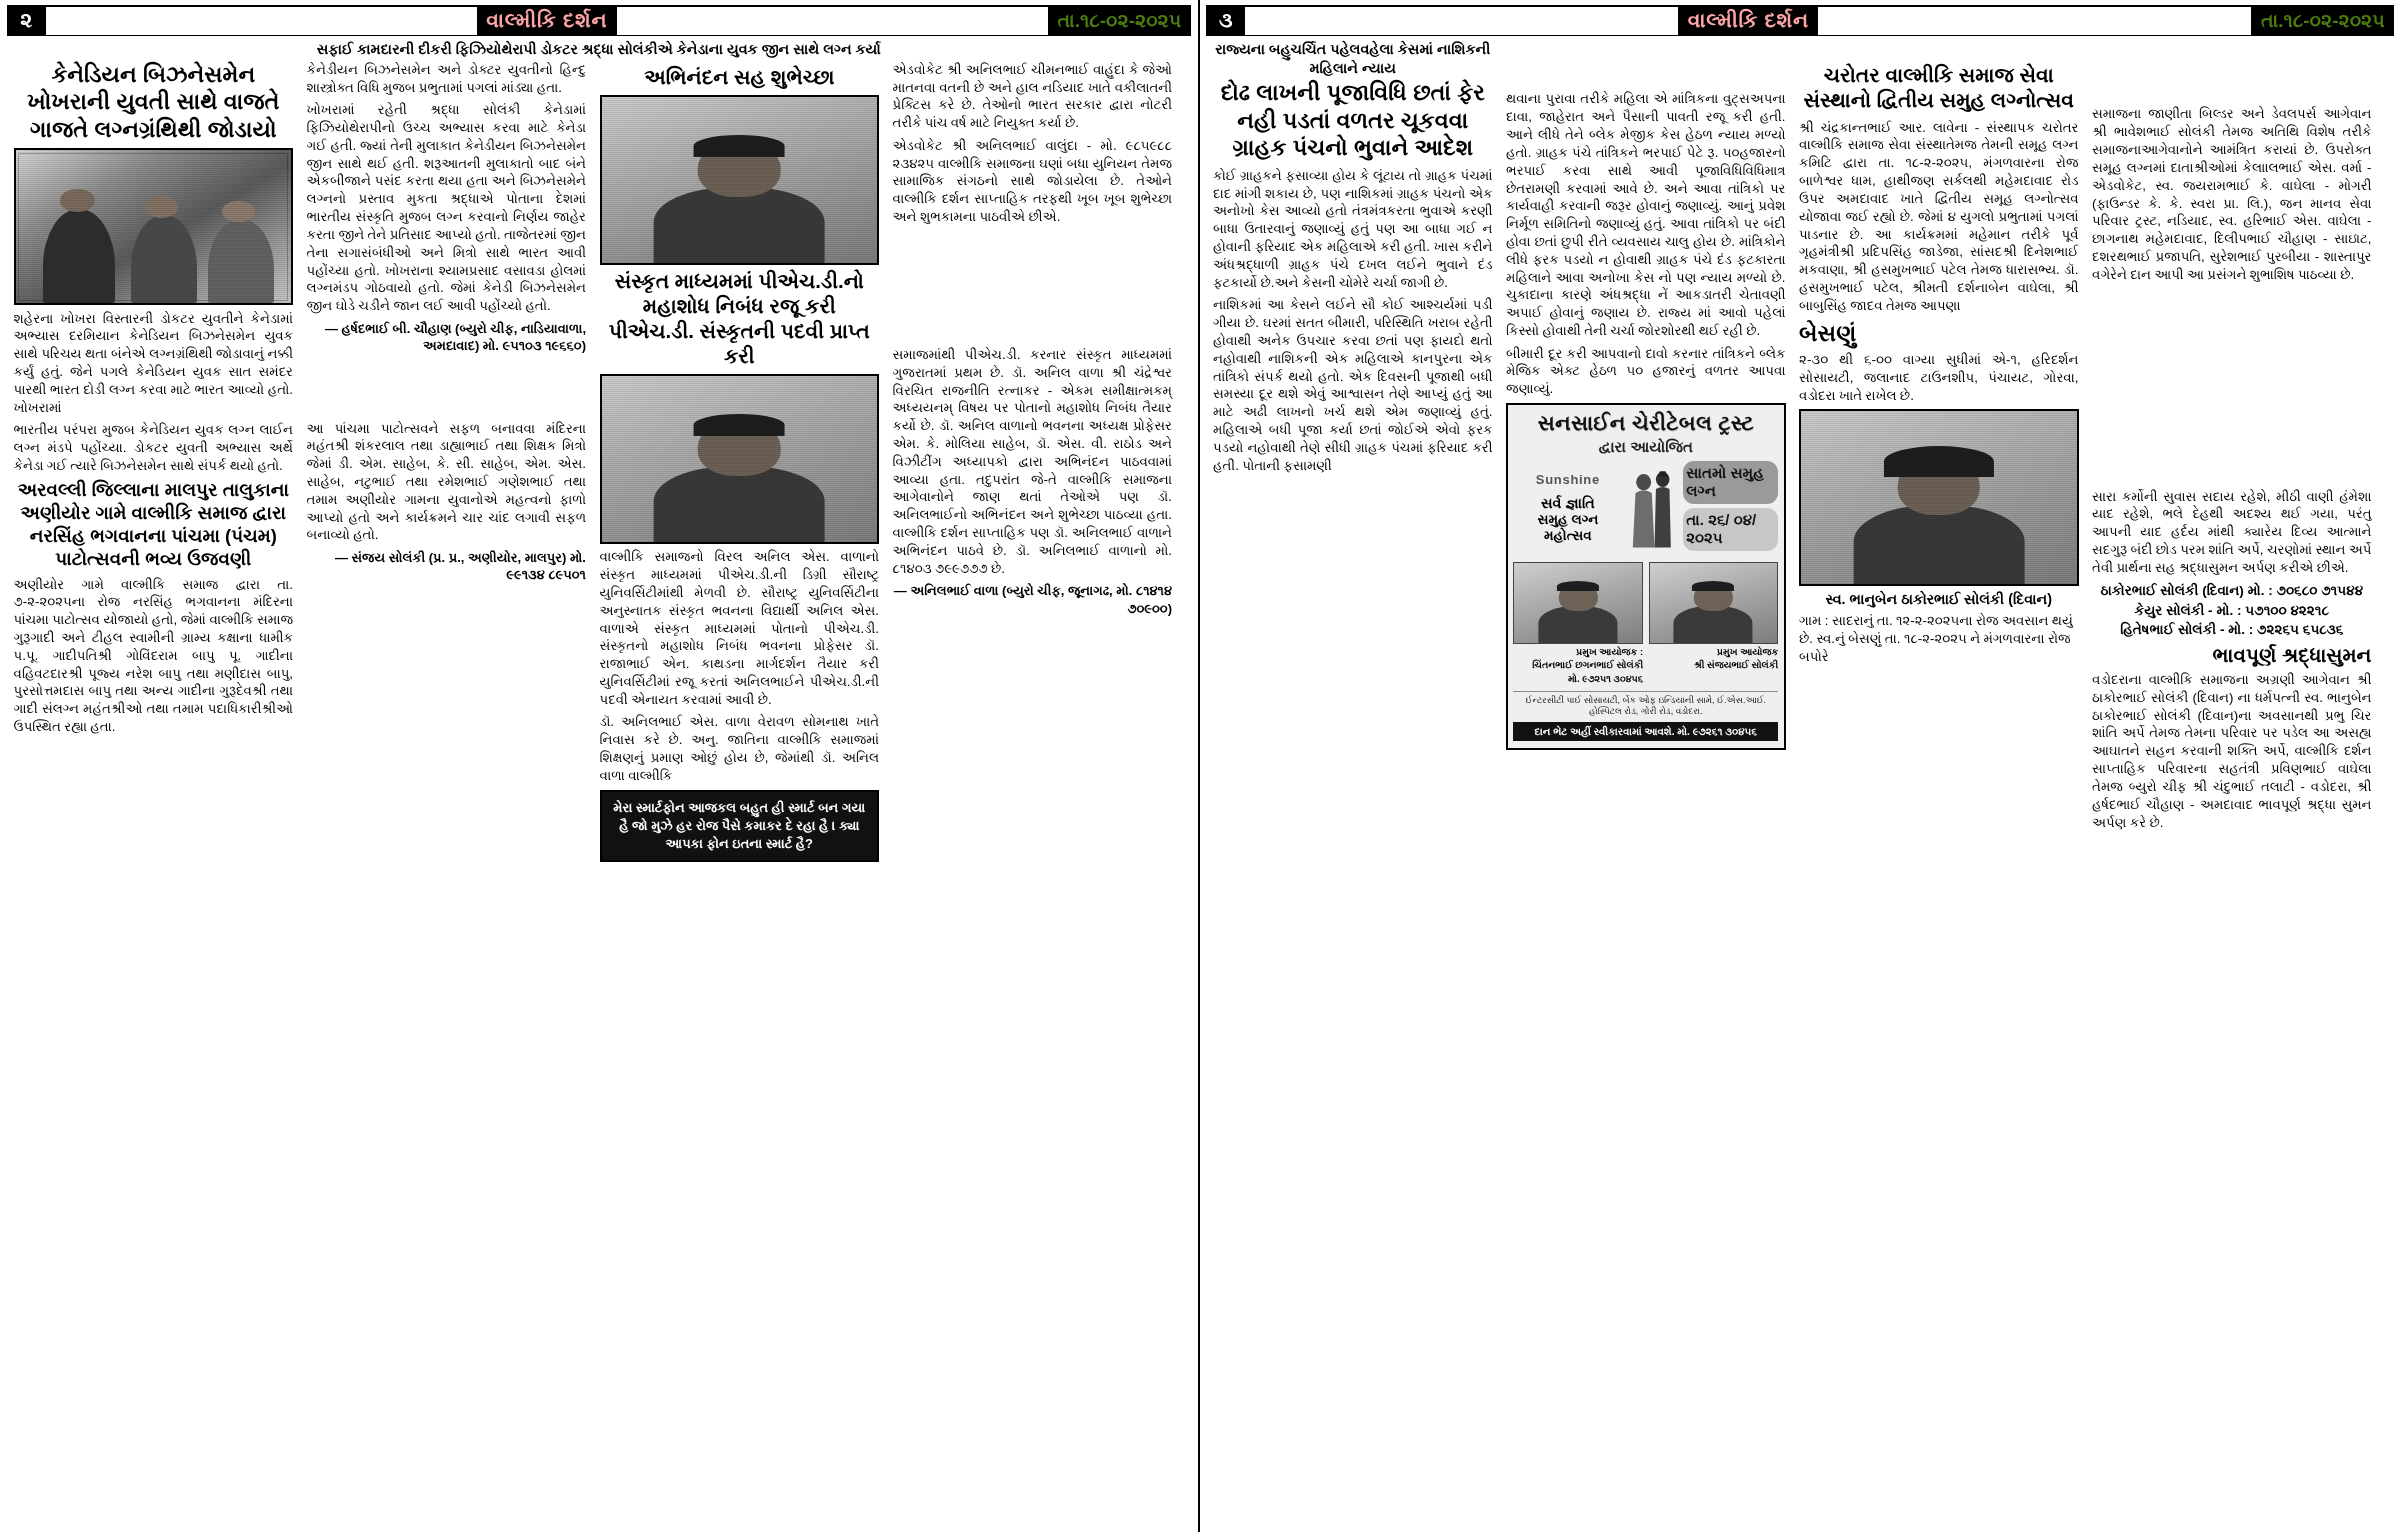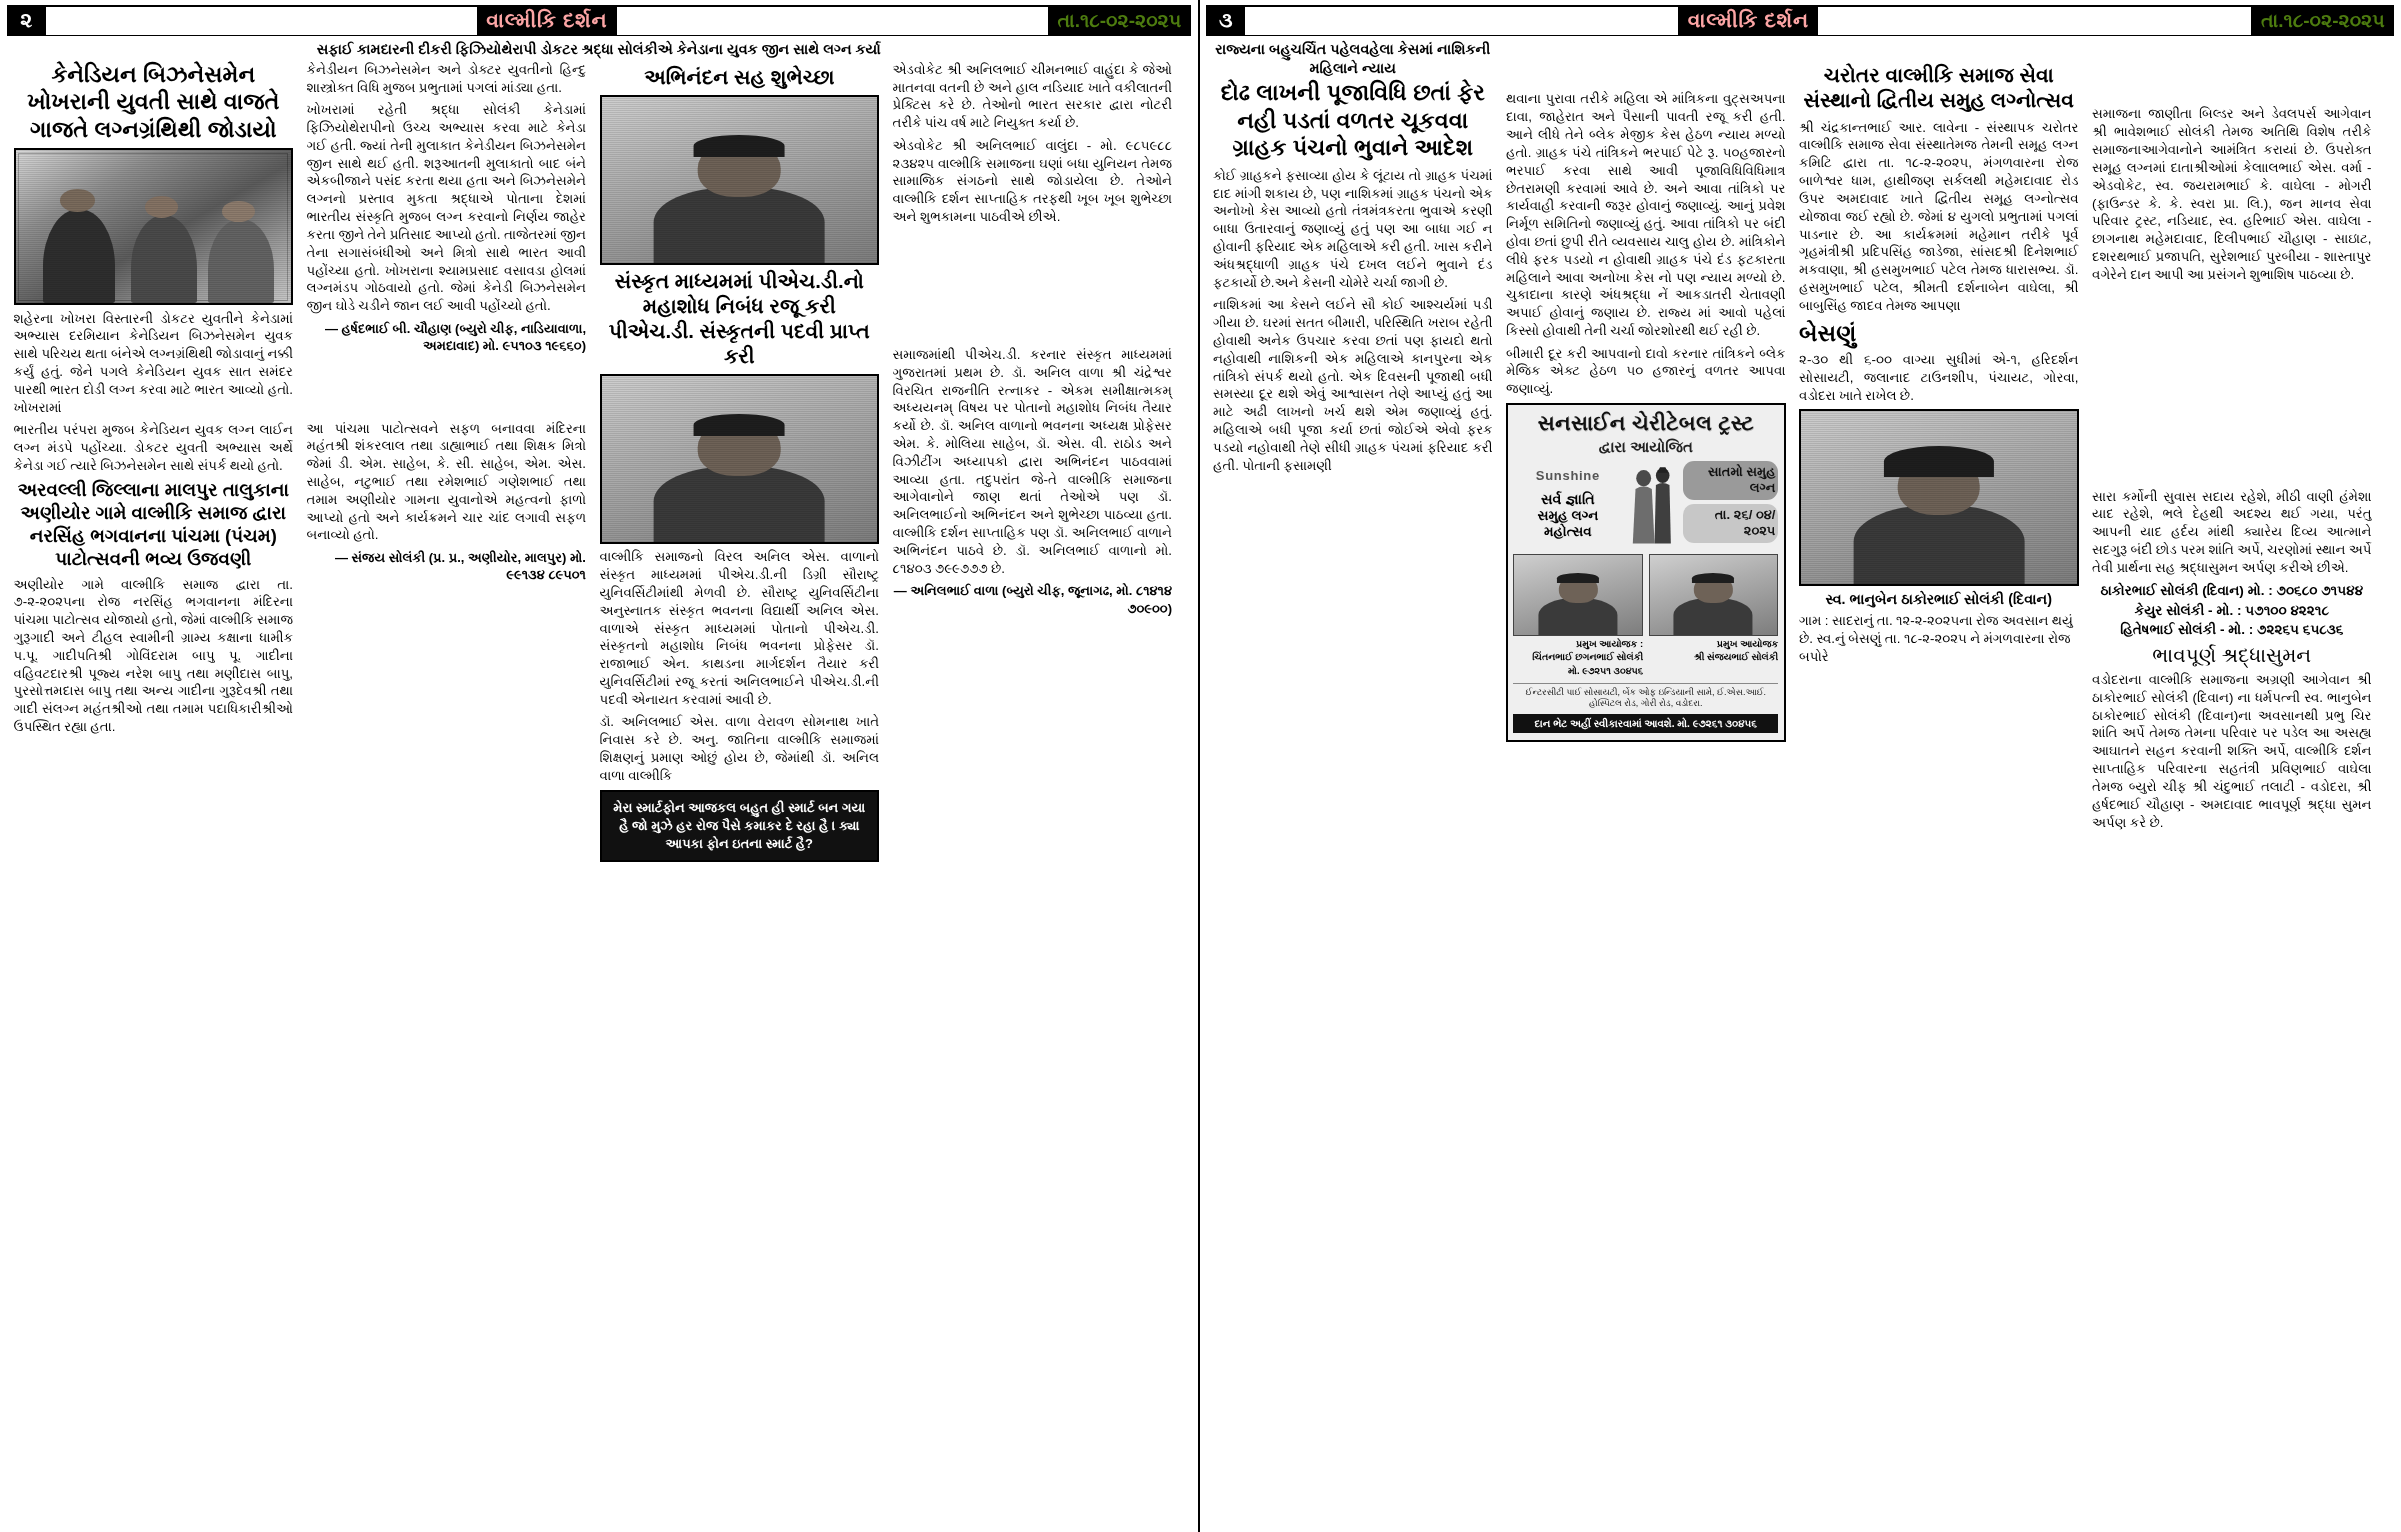--- a/index.html
+++ b/index.html
@@ -127,22 +127,22 @@
   }
   .ad-sub { font-size: 15px; font-weight:bold; text-align:center; margin-top:2.7px; color:#222;}
   .ad-row { display:flex; align-items:center; gap:4.1px; margin-top:5.4px; }
   .ad-left { flex: 1 1 46%; text-align:center; }
   .ad-left .brandname { font-size:13px; color:#555; font-weight:bold; letter-spacing:0.7px; }
   .ad-left .l1 { font-size:14.3px; font-weight:bold; margin-top:8px; }
   .ad-left .l2 { font-size:13.6px; font-weight:bold; }
   .ad-mid { flex: 0 0 53px; height:82px; position:relative; }
   .ad-right { flex: 1 1 40%; }
   .pill {
-    background:#9a9a9a; color:#111; border-radius:11px; text-align:right;
-    font-size:13px; font-weight:bold; padding:3.4px 2.7px; margin-bottom:4.1px;
+    background:#9a9a9a; color:#111; border-radius:11px; text-align:left;
+    font-size:15px; font-weight:bold; padding:3.4px 2.7px; margin-bottom:4.1px;
   }
   .pill.light { background:#c7c7c7; }
   .ad-people { display:flex; gap:5.4px; margin-top:6.8px; justify-content:space-between; }
   .ad-person { flex:1; text-align:right; }
   .ad-photo-sm {
     width:100%; height:82px; border:1.4px solid #444;
     background:linear-gradient(160deg,#cfcfcf,#8a8a8a 50%,#5a5a5a);
     position:relative; overflow:hidden;
   }
   .ad-cap { font-size:9.5px; font-weight:bold; line-height:1.25; margin-top:2px; }
@@ -156,21 +156,21 @@
   }
 
   
   .memorial-title {
     font-size: 23px; font-weight:bold; text-align:left; margin: 5.4px 0 4.1px 0;
   }
   .sub-title-bold {
     font-size:14.3px; font-weight:bold; text-align:center; line-height:1.3; margin:3.4px 0;
   }
   .final-title {
-    font-size:20px; font-weight:normal; text-align:center; margin:5.4px 0 4.1px 0;
+    font-size:20px; font-weight:bold; text-align:right; margin:5.4px 0 4.1px 0;
   }
 </style>
 </head>
 <body>
 
 <div class="page-wrap">
 
   <div class="newspaper-page page-left">
 
     <div class="masthead">

